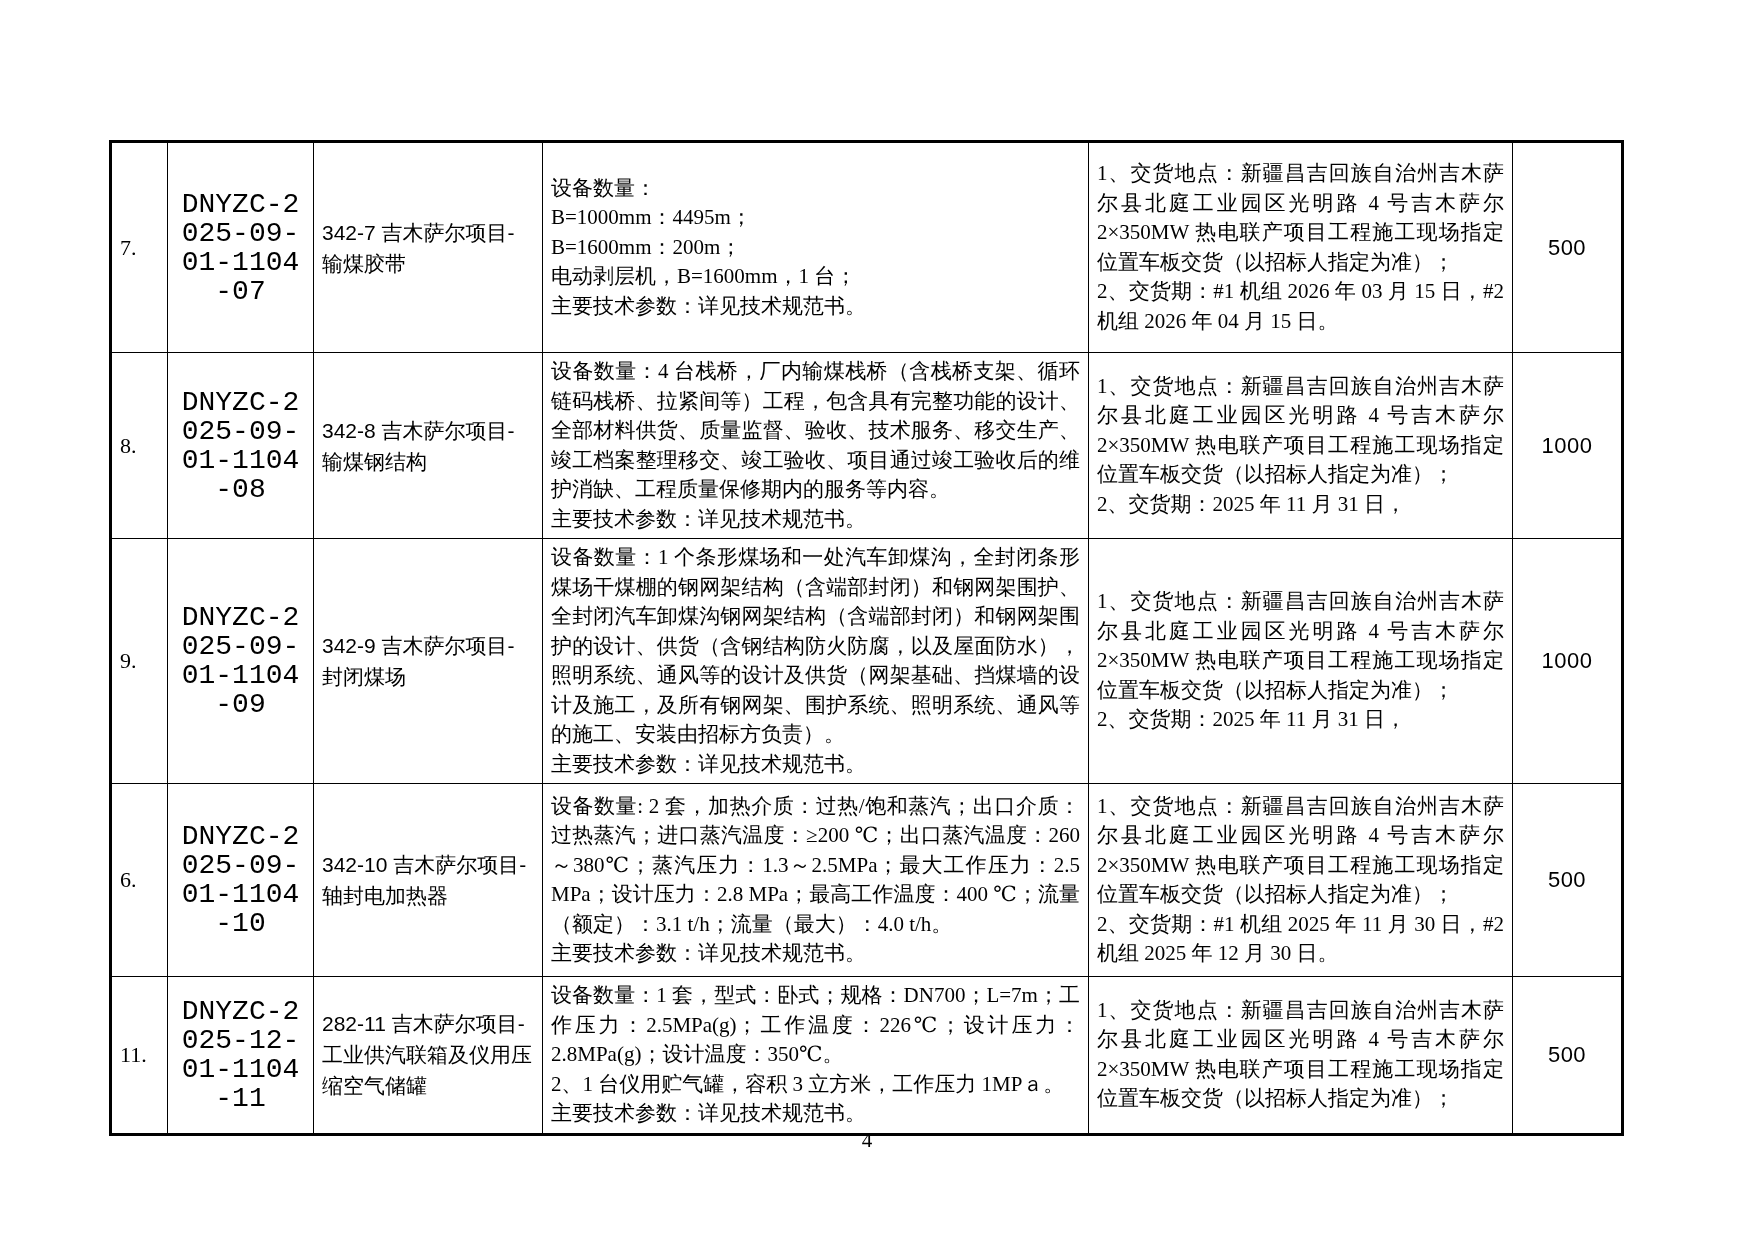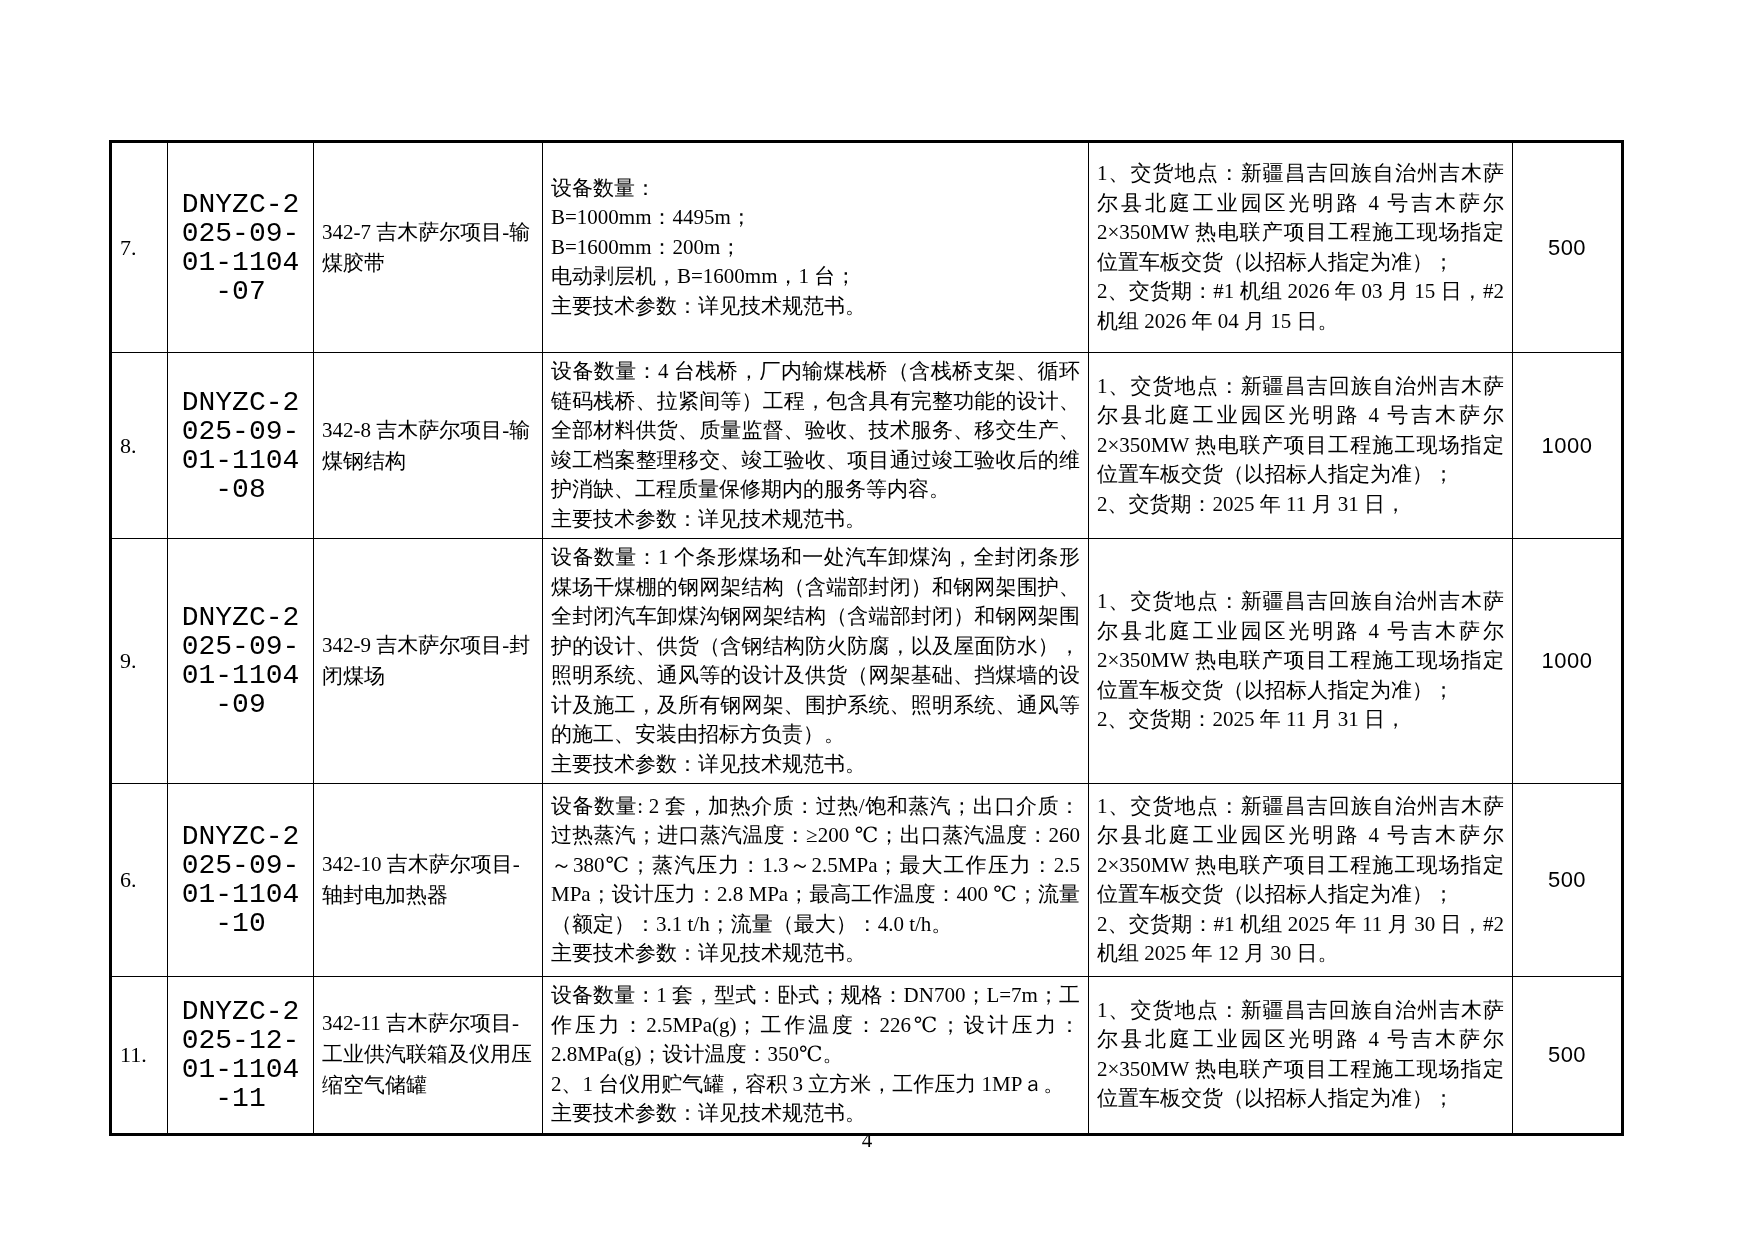--- a/index.html
+++ b/index.html
@@ -39,21 +39,21 @@
   }
   td.code-cell {
     text-align: center;
     font-family: Liberation Mono, monospace;
     font-size: 28px;
     line-height: 29px;
     word-break: break-all;
     padding: 4px 5px;
   }
   td.name-cell {
-    font-family: Liberation Serif, serif;
+    font-family: Liberation Sans, sans-serif;
     font-size: 21px;
     line-height: 31px;
     padding: 4px 10px;
     text-align: left;
   }
   td.details-cell, td.delivery-cell {
     font-size: 21px;
     text-align: justify;
     padding: 5px 9px;
   }
@@ -152,21 +152,21 @@
     <td class="delivery-cell">
             <p class="cellp">1、交货地点：新疆昌吉回族自治州吉木萨尔县北庭工业园区光明路 4 号吉木萨尔 2×350MW 热电联产项目工程施工现场指定位置车板交货（以招标人指定为准）；</p>
             <p class="cellp">2、交货期：#1 机组 2025 年 11 月 30 日，#2 机组 2025 年 12 月 30 日。</p>
           </td>
     <td class="amount-cell">500</td>
   </tr>
 
   <tr style="height: 152px;">
     <td class="seq-cell">11.</td>
     <td class="code-cell">DNYZC-2025-12-01-1104-11</td>
-    <td class="name-cell">342-11 吉木萨尔项目-工业供汽联箱及仪用压缩空气储罐</td>
+    <td class="name-cell">282-11 吉木萨尔项目-工业供汽联箱及仪用压缩空气储罐</td>
     <td class="details-cell">
             <p class="cellp">设备数量：1 套，型式：卧式；规格：DN700；L=7m；工作压力：2.5MPa(g)；工作温度：226℃；设计压力：2.8MPa(g)；设计温度：350℃。</p>
             <p class="cellp">2、1 台仪用贮气罐，容积 3 立方米，工作压力 1MPａ。</p>
             <p class="cellp">主要技术参数：详见技术规范书。</p>
           </td>
     <td class="delivery-cell">
             <p class="cellp">1、交货地点：新疆昌吉回族自治州吉木萨尔县北庭工业园区光明路 4 号吉木萨尔 2×350MW 热电联产项目工程施工现场指定位置车板交货（以招标人指定为准）；</p>
           </td>
     <td class="amount-cell">500</td>
   </tr>

